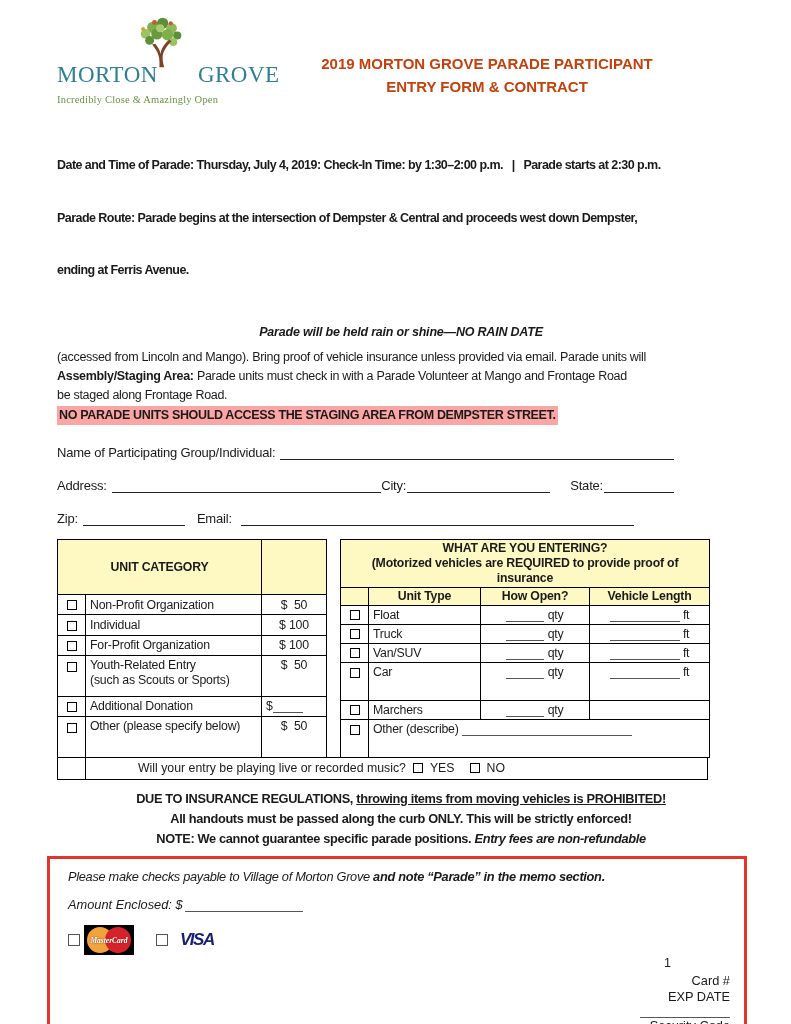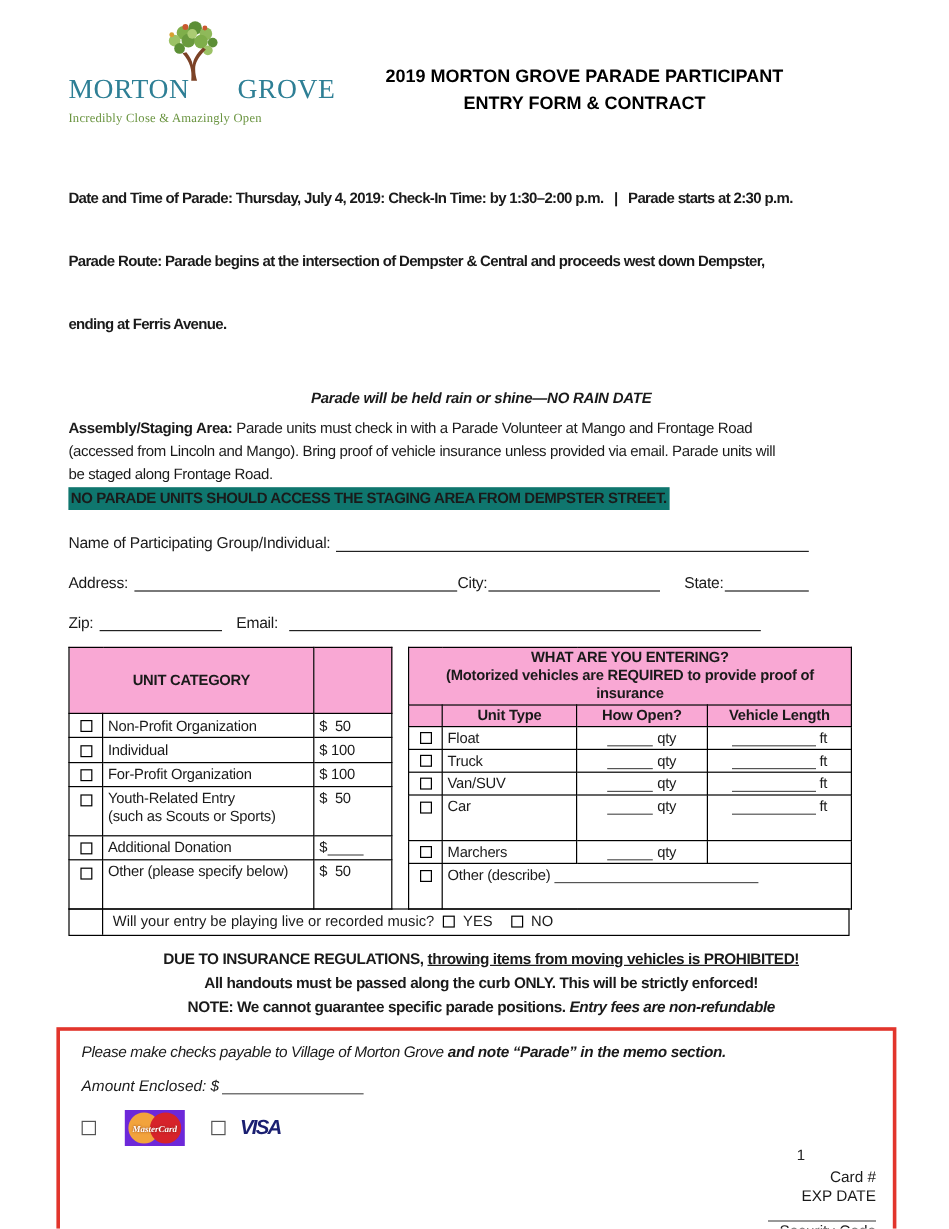--- a/index.html
+++ b/index.html
@@ -13,66 +13,66 @@
   
   .header { display:flex; }
   .logo-wrap { position:relative; width:200px; height:96px; flex-shrink:0; }
   .logo-tree { position:absolute; left:78px; top:0px; }
   .logo-name { position:absolute; left:0; top:46px; width:200px; display:flex; justify-content:space-between;
     font-family:"Liberation Serif", serif; font-size:23px; color:#2e7f95; letter-spacing:0.5px; }
   .logo-name .w2 { margin-left:40px; }
   .logo-tagline { position:absolute; left:0; top:78px; width:210px; font-size:10.5px; color:#6a9440;
     letter-spacing:0.2px; font-family:"Liberation Serif", serif; }
   .title-wrap { flex:1; text-align:center; padding-top:36px; padding-right:28px;
-    font-weight:bold; font-size:15px; line-height:1.55; color:#000000; }
+    font-weight:bold; font-size:15px; line-height:1.55; color:#c2410c; }
 
   
   .intro { margin-top:10px; font-weight:bold; font-size:12.5px; letter-spacing:-0.55px; line-height:17.5px; white-space:pre; }
   .rain-note { margin:10px 0 9px; text-align:center; font-weight:bold; font-style:italic; font-size:12.5px; letter-spacing:-0.2px; }
   .assembly { font-size:12.5px; letter-spacing:-0.3px; line-height:19px; }
   .assembly b { letter-spacing:-0.3px; }
-  .hl { display:inline-block; background:#0f766e; font-weight:bold; letter-spacing:-0.35px; padding:0 2px; margin-top:1px; }
+  .hl { display:inline-block; background:#fca5a5; font-weight:bold; letter-spacing:-0.35px; padding:0 2px; margin-top:1px; }
 
   
   .fline { display:flex; align-items:flex-end; width:617px; height:19px; margin-top:14px; font-size:13px; letter-spacing:-0.2px; }
   .fline .lbl { white-space:nowrap; }
   .fill { border-bottom:1.4px solid #222; height:14px; flex:1; margin-left:5px; }
   .fillw { border-bottom:1.4px solid #222; height:14px; margin-left:5px; flex:none; } .gap12 { width:12px; } .gap20 { width:20px; }
 
   
   .tables { margin-top:13px; display:flex; gap:13px; }
   table { border-collapse:collapse; font-size:12.3px; letter-spacing:-0.2px; }
   td { border:1px solid #000; padding:1px 4px; vertical-align:middle; }
-  .thead { background:#f9a8d4; font-weight:bold; text-align:center; }
+  .thead { background:#fef9c3; font-weight:bold; text-align:center; }
   .cbcell { text-align:center; vertical-align:middle; width:28px; }
   .cb { display:inline-block; width:10px; height:10px; border:1.6px solid #000; vertical-align:middle; background:#fff; }
-  .price { white-space:pre; }
+  .price { white-space:pre;text-align:center; }
   .h19 { height:19px; } .h34 { height:34px; } .h18 { height:18px; } .h38 { height:38px; }
   .vt { vertical-align:top; padding-top:2px; }
   .ul { display:inline-block; border-bottom:1.2px solid #555; height:11px; vertical-align:bottom; }
   .w30 { width:30px; } .w38 { width:38px; } .w70 { width:70px; } .w170 { width:170px; }
   .subtle { line-height:15px; }
   .enter-head { line-height:15px; }
-  .music-row { width:651px; border:1px solid #000; margin-top:-1px; display:flex; align-items:stretch; height:23px; font-size:12.3px; }
+  .music-row { width:651px; border:1px solid #000; margin-top:-1px; display:flex; align-items:stretch; height:23px; font-size:12.3px;gap:44px; }
   .music-cbcol { width:28px; border-right:1px solid #000; }
   .music-text { display:flex; align-items:center; padding-left:8px; gap:7px; }
 
   
   .insurance { margin-top:9px; width:688px; text-align:center; font-weight:bold; font-size:12.8px; letter-spacing:-0.35px; line-height:20px; }
   .insurance .undl { text-decoration:underline; }
   .insurance .ital { font-style:italic; }
 
   
   .redbox { margin-top:7px; margin-left:-10px; width:700px; border:3px solid #e2352c; padding:10px 14px 10px 18px; font-size:12.8px; }
   .checks-line { font-style:italic; letter-spacing:-0.3px; }
   .checks-line b { font-style:italic; }
   .amount-line { margin-top:13px; font-style:italic; display:flex; align-items:flex-end; }
   .cards-row { margin-top:12px; display:flex; align-items:center; height:32px; }
   .cb2 { display:inline-block; width:12px; height:12px; border:1.6px solid #555; background:#fff; }
-  .mc-logo { position:relative; width:50px; height:30px; display:inline-block; margin-left:24px; background:#6d28d9; }
+  .mc-logo { position:relative; width:50px; height:30px; display:inline-block; margin-left:4px; background:#000000; }
   .mc-c { position:absolute; width:26px; height:26px; border-radius:50%; top:2px; }
   .mc-left { left:3px; background:#f2a33c; }
   .mc-right { left:21px; background:#d6232a; }
   .mc-text { position:absolute; left:2px; top:11px; width:46px; text-align:center; font-size:7.5px; font-style:italic; font-weight:bold;
     color:#fff; font-family:"Liberation Serif", serif; text-shadow:0 0 2px #7a2c18; }
   .visa { margin-left:12px; font-size:17px; font-weight:800; font-style:italic; color:#1a1f71; letter-spacing:-1.5px; }
   .cardline { margin-top:17px; display:flex; align-items:flex-end; width:662px; font-size:12.8px;flex-direction:column; }
   .pagenum { position:absolute; right:120px; top:956px; font-size:12.5px; color:#222; }
 </style>
 </head>
@@ -114,22 +114,22 @@
     </div>
 
     <div class="intro">
       <div>Date and Time of Parade: Thursday, July 4, 2019: Check-In Time: by 1:30–2:00 p.m.   |   Parade starts at 2:30 p.m.</div>
       <div>Parade Route: Parade begins at the intersection of Dempster &amp; Central and proceeds west down Dempster,</div>
       <div>ending at Ferris Avenue.</div>
     </div>
     <div class="rain-note">Parade will be held rain or shine—NO RAIN DATE</div>
 
     <div class="assembly">
+      <div>(accessed from Lincoln and Mango). Bring proof of vehicle insurance unless provided via email. Parade units will</div>
       <div><b>Assembly/Staging Area:</b><span> Parade units must check in with a Parade Volunteer at Mango and Frontage Road</span></div>
-      <div>(accessed from Lincoln and Mango). Bring proof of vehicle insurance unless provided via email. Parade units will</div>
       <div>be staged along Frontage Road.</div>
       <span class="hl">NO PARADE UNITS SHOULD ACCESS THE STAGING AREA FROM DEMPSTER STREET.</span>
     </div>
 
     <div class="fline" style="margin-top:16px;">
       <span class="lbl">Name of Participating Group/Individual:</span>
       <span class="fill"></span>
     </div>
     <div class="fline">
       <span class="lbl">Address:</span>

